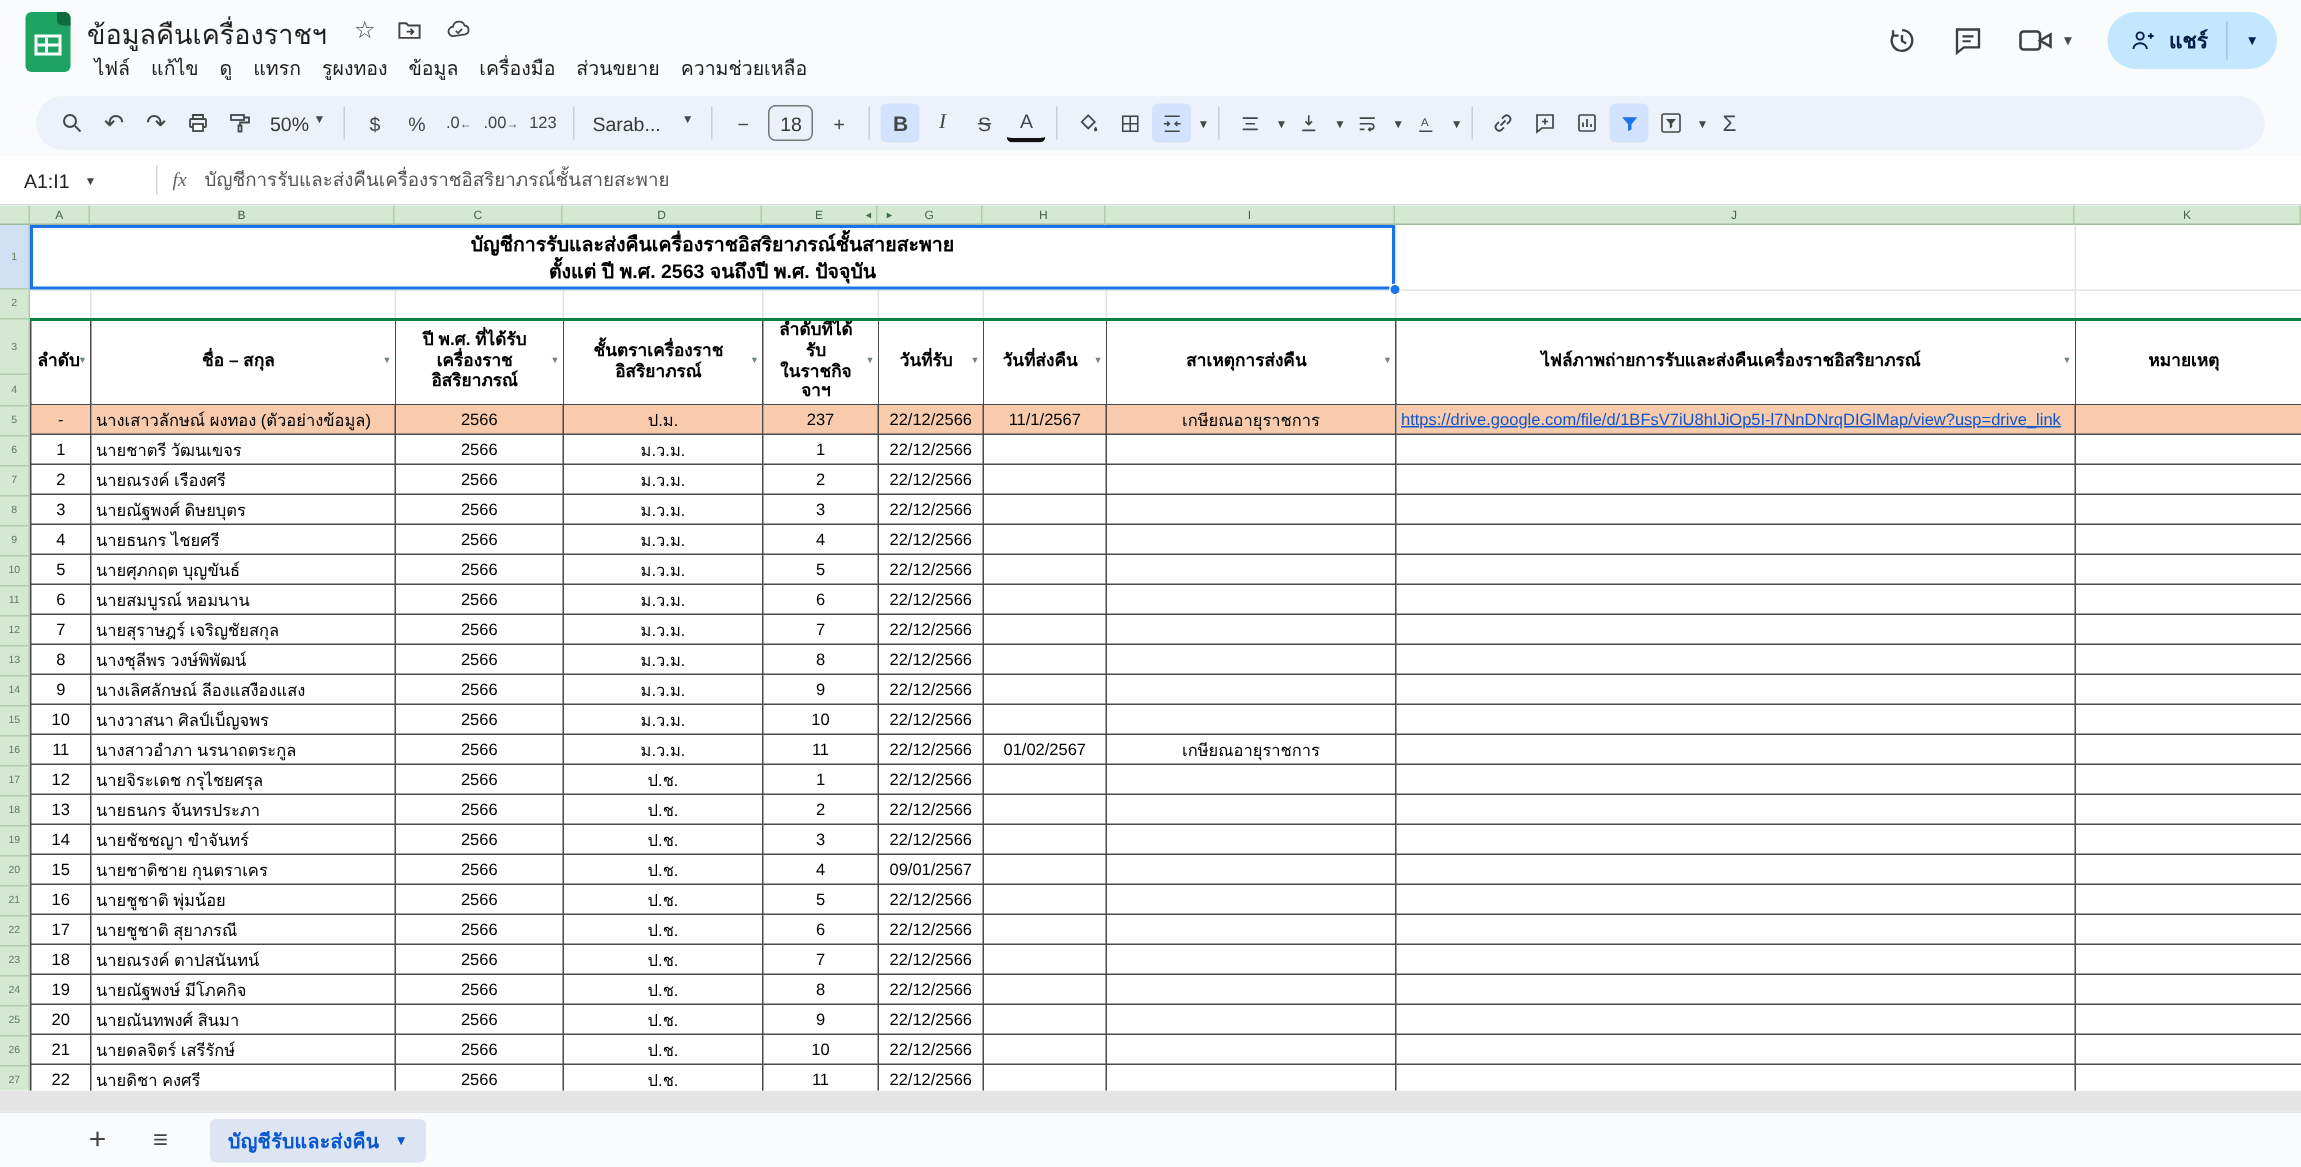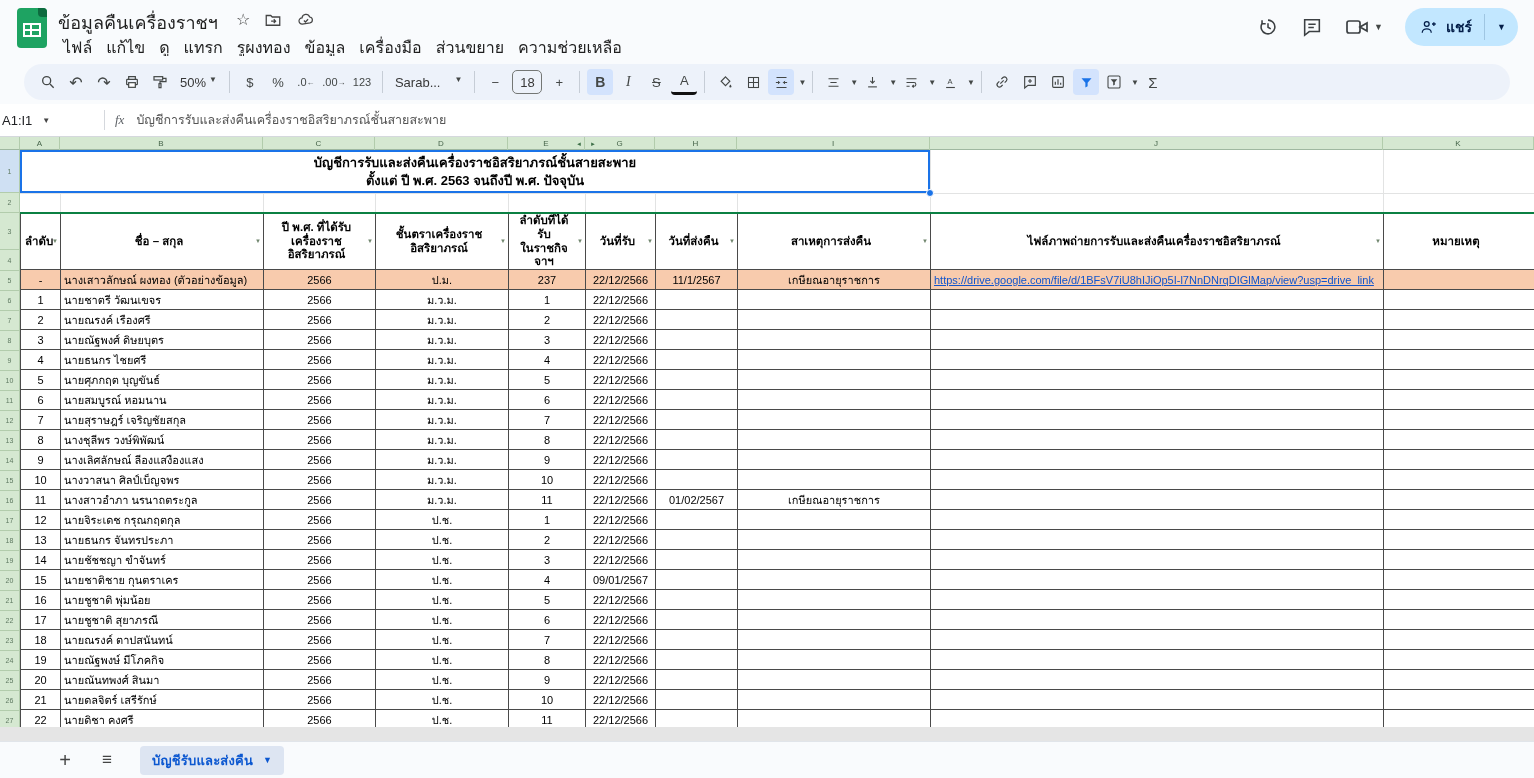--- a/index.html
+++ b/index.html
@@ -13,21 +13,21 @@
     background:#1ea362; border-radius:4px; }
   .sheets-logo .fold { position:absolute; right:0; top:0; width:9px; height:9px;
     background:#0d6b3f; border-radius:0 4px 0 4px; }
   .sheets-logo .gridglyph { position:absolute; left:6px; top:15px; width:18px; height:14px;
     border:2px solid #fff; }
   .sheets-logo .gridglyph:before { content:""; position:absolute; left:4.5px; top:0; width:2px; height:10px; background:#fff; }
   .sheets-logo .gridglyph:after  { content:""; position:absolute; left:0; top:4px; width:14px; height:2px; background:#fff; }
   .doc-title { position:absolute; left:58px; top:8px; font-size:18px; color:#1f1f1f; }
   .title-icons { position:absolute; top:10px; display:flex; gap:14px; align-items:center; color:#444; }
   .menubar { position:absolute; left:56px; top:33px; display:flex; }
-  .menu-item { font-size:16px; color:#1f1f1f; padding:2px 7px; border-radius:4px; cursor:default; }
+  .menu-item { font-size:13px; color:#1f1f1f; padding:2px 7px; border-radius:4px; cursor:default; }
   .top-right { position:absolute; right:16px; top:8px; display:flex; align-items:center; gap:22px; }
   .share-pill { display:flex; align-items:center; height:38px; background:#c2e7ff;
     border-radius:19px; padding:0 4px 0 14px; color:#041e49; }
   .share-pill .lbl { font-size:14px; font-weight:bold; margin:0 8px 0 7px; }
   .share-pill .sep { width:1px; height:26px; background:#9fc6e2; margin:0 4px; }
   .share-pill .caret { padding:0 8px; font-size:10px; }
   .iconbtn { display:flex; align-items:center; justify-content:center; }
 
   
   .toolbar-band { position:absolute; top:56px; left:0; right:0; height:48px; background:#f9fbfd; }
@@ -46,21 +46,21 @@
   .glyph-s { text-decoration:line-through; font-size:13px; }
   .glyph-a { font-size:13px; border-bottom:3px solid #111; line-height:13px; }
   .deci { font-size:11px; letter-spacing:0; }
   .deci small { font-size:8px; }
   .sigma { font-size:15px; }
   svg.ic { display:block; }
 
   
   .formulabar { position:absolute; top:104px; left:0; right:0; height:33px; background:#fff;
     border-bottom:1px solid #d5d8dd; display:flex; align-items:center; }
-  .namebox { width:102px; padding-left:2px; display:flex; align-items:center; font-size:13px; color:#202124; }
+  .namebox { width:102px; padding-left:16px; display:flex; align-items:center; font-size:13px; color:#202124; }
   .namebox .caret { font-size:8px; color:#444; margin-left:10px; }
   .fb-sep { width:1px; height:20px; background:#d5d8dd; margin:0 10px 0 2px; }
   .fx { font-family:"Liberation Serif",serif; font-style:italic; font-size:13px; color:#5f6368; margin-right:12px; }
   .formula-text { font-size:12.5px; color:#555; }
 
   
   .grid-area { position:absolute; top:137px; left:0; width:1534px; height:590px; overflow:hidden; background:#fff; }
   .select-all { position:absolute; left:0; top:0; width:20px; height:13px; background:#d5e8d1;
     border-right:1px solid #b2ccac; border-bottom:1px solid #9fb8a0; }
   .colheaders { position:absolute; left:20px; top:0; height:13px; width:1514px; display:flex;
@@ -546,21 +546,21 @@
               <td class="ac">ม.ว.ม.</td>
               <td class="ac">11</td>
               <td class="ac">22/12/2566</td>
               <td class="ac">01/02/2567</td>
               <td class="ac">เกษียณอายุราชการ</td>
               <td class="al"></td>
               <td class="al"></td>
             </tr>
             <tr>
               <td class="ac">12</td>
-              <td class="al">นายจิระเดช กรุณกฤตกุล</td>
+              <td class="al">นายจิระเดช กรุไชยศรุล</td>
               <td class="ac">2566</td>
               <td class="ac">ป.ช.</td>
               <td class="ac">1</td>
               <td class="ac">22/12/2566</td>
               <td class="ac"></td>
               <td class="ac"></td>
               <td class="al"></td>
               <td class="al"></td>
             </tr>
             <tr>

